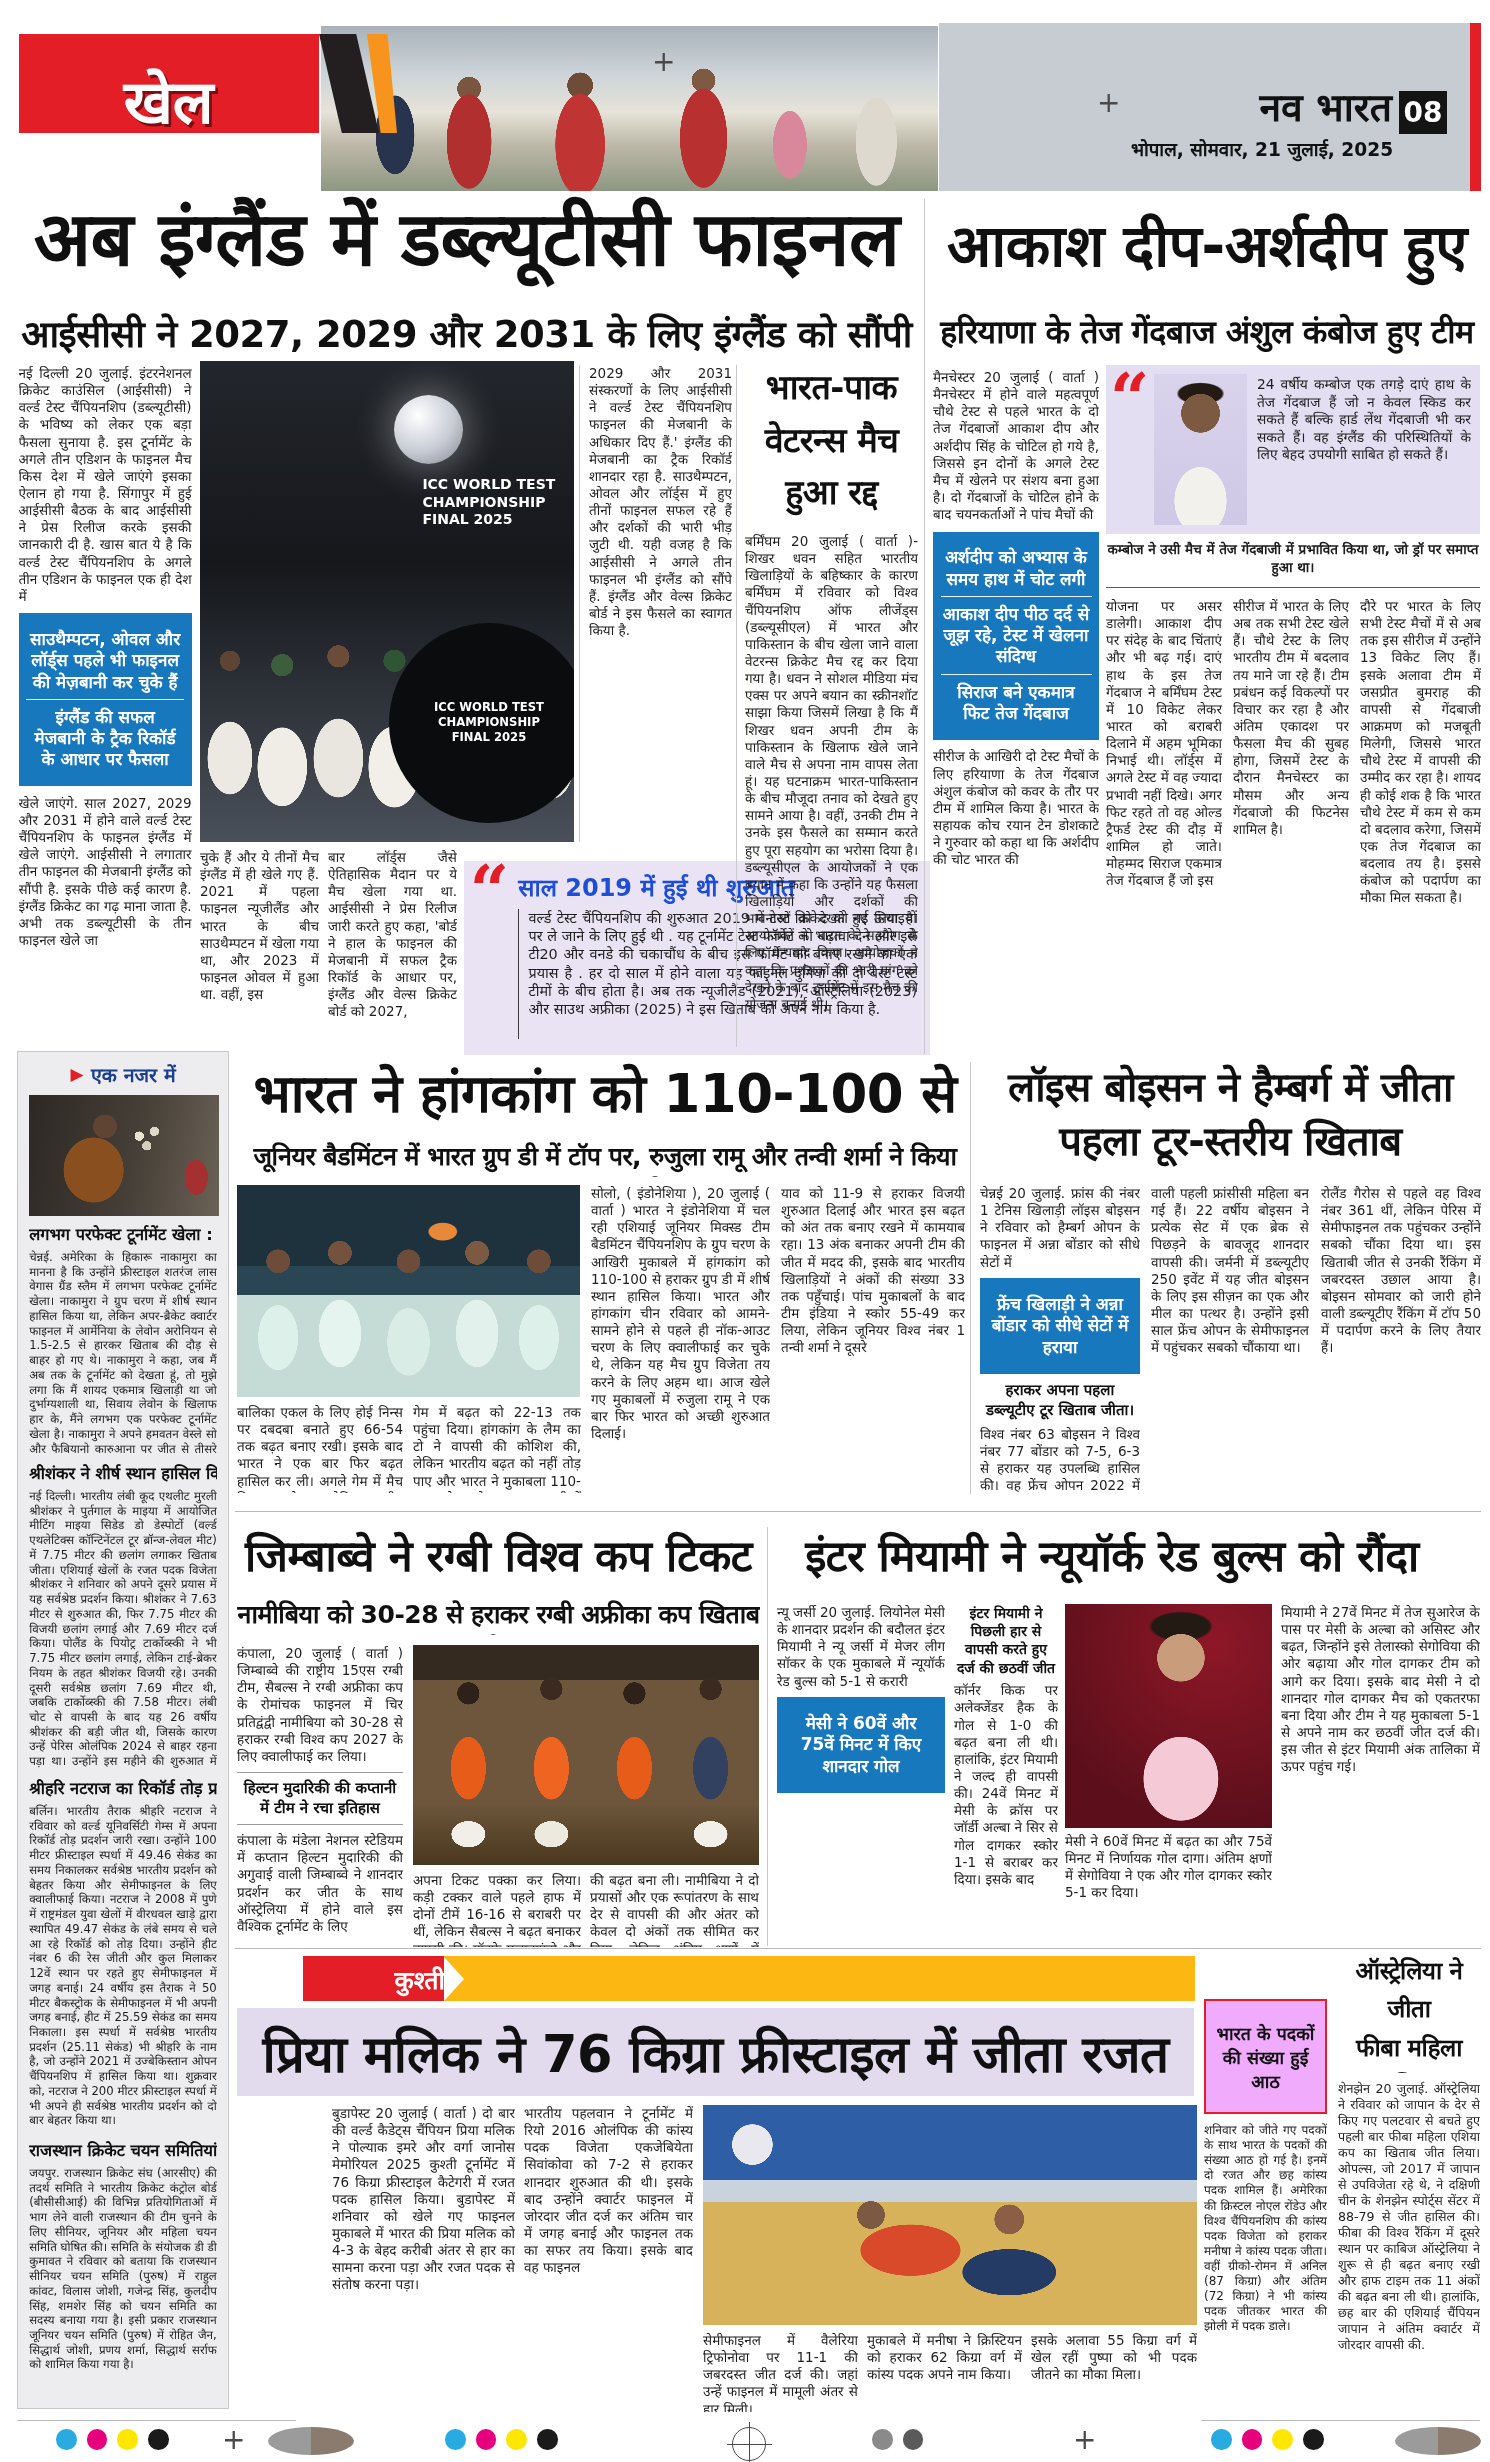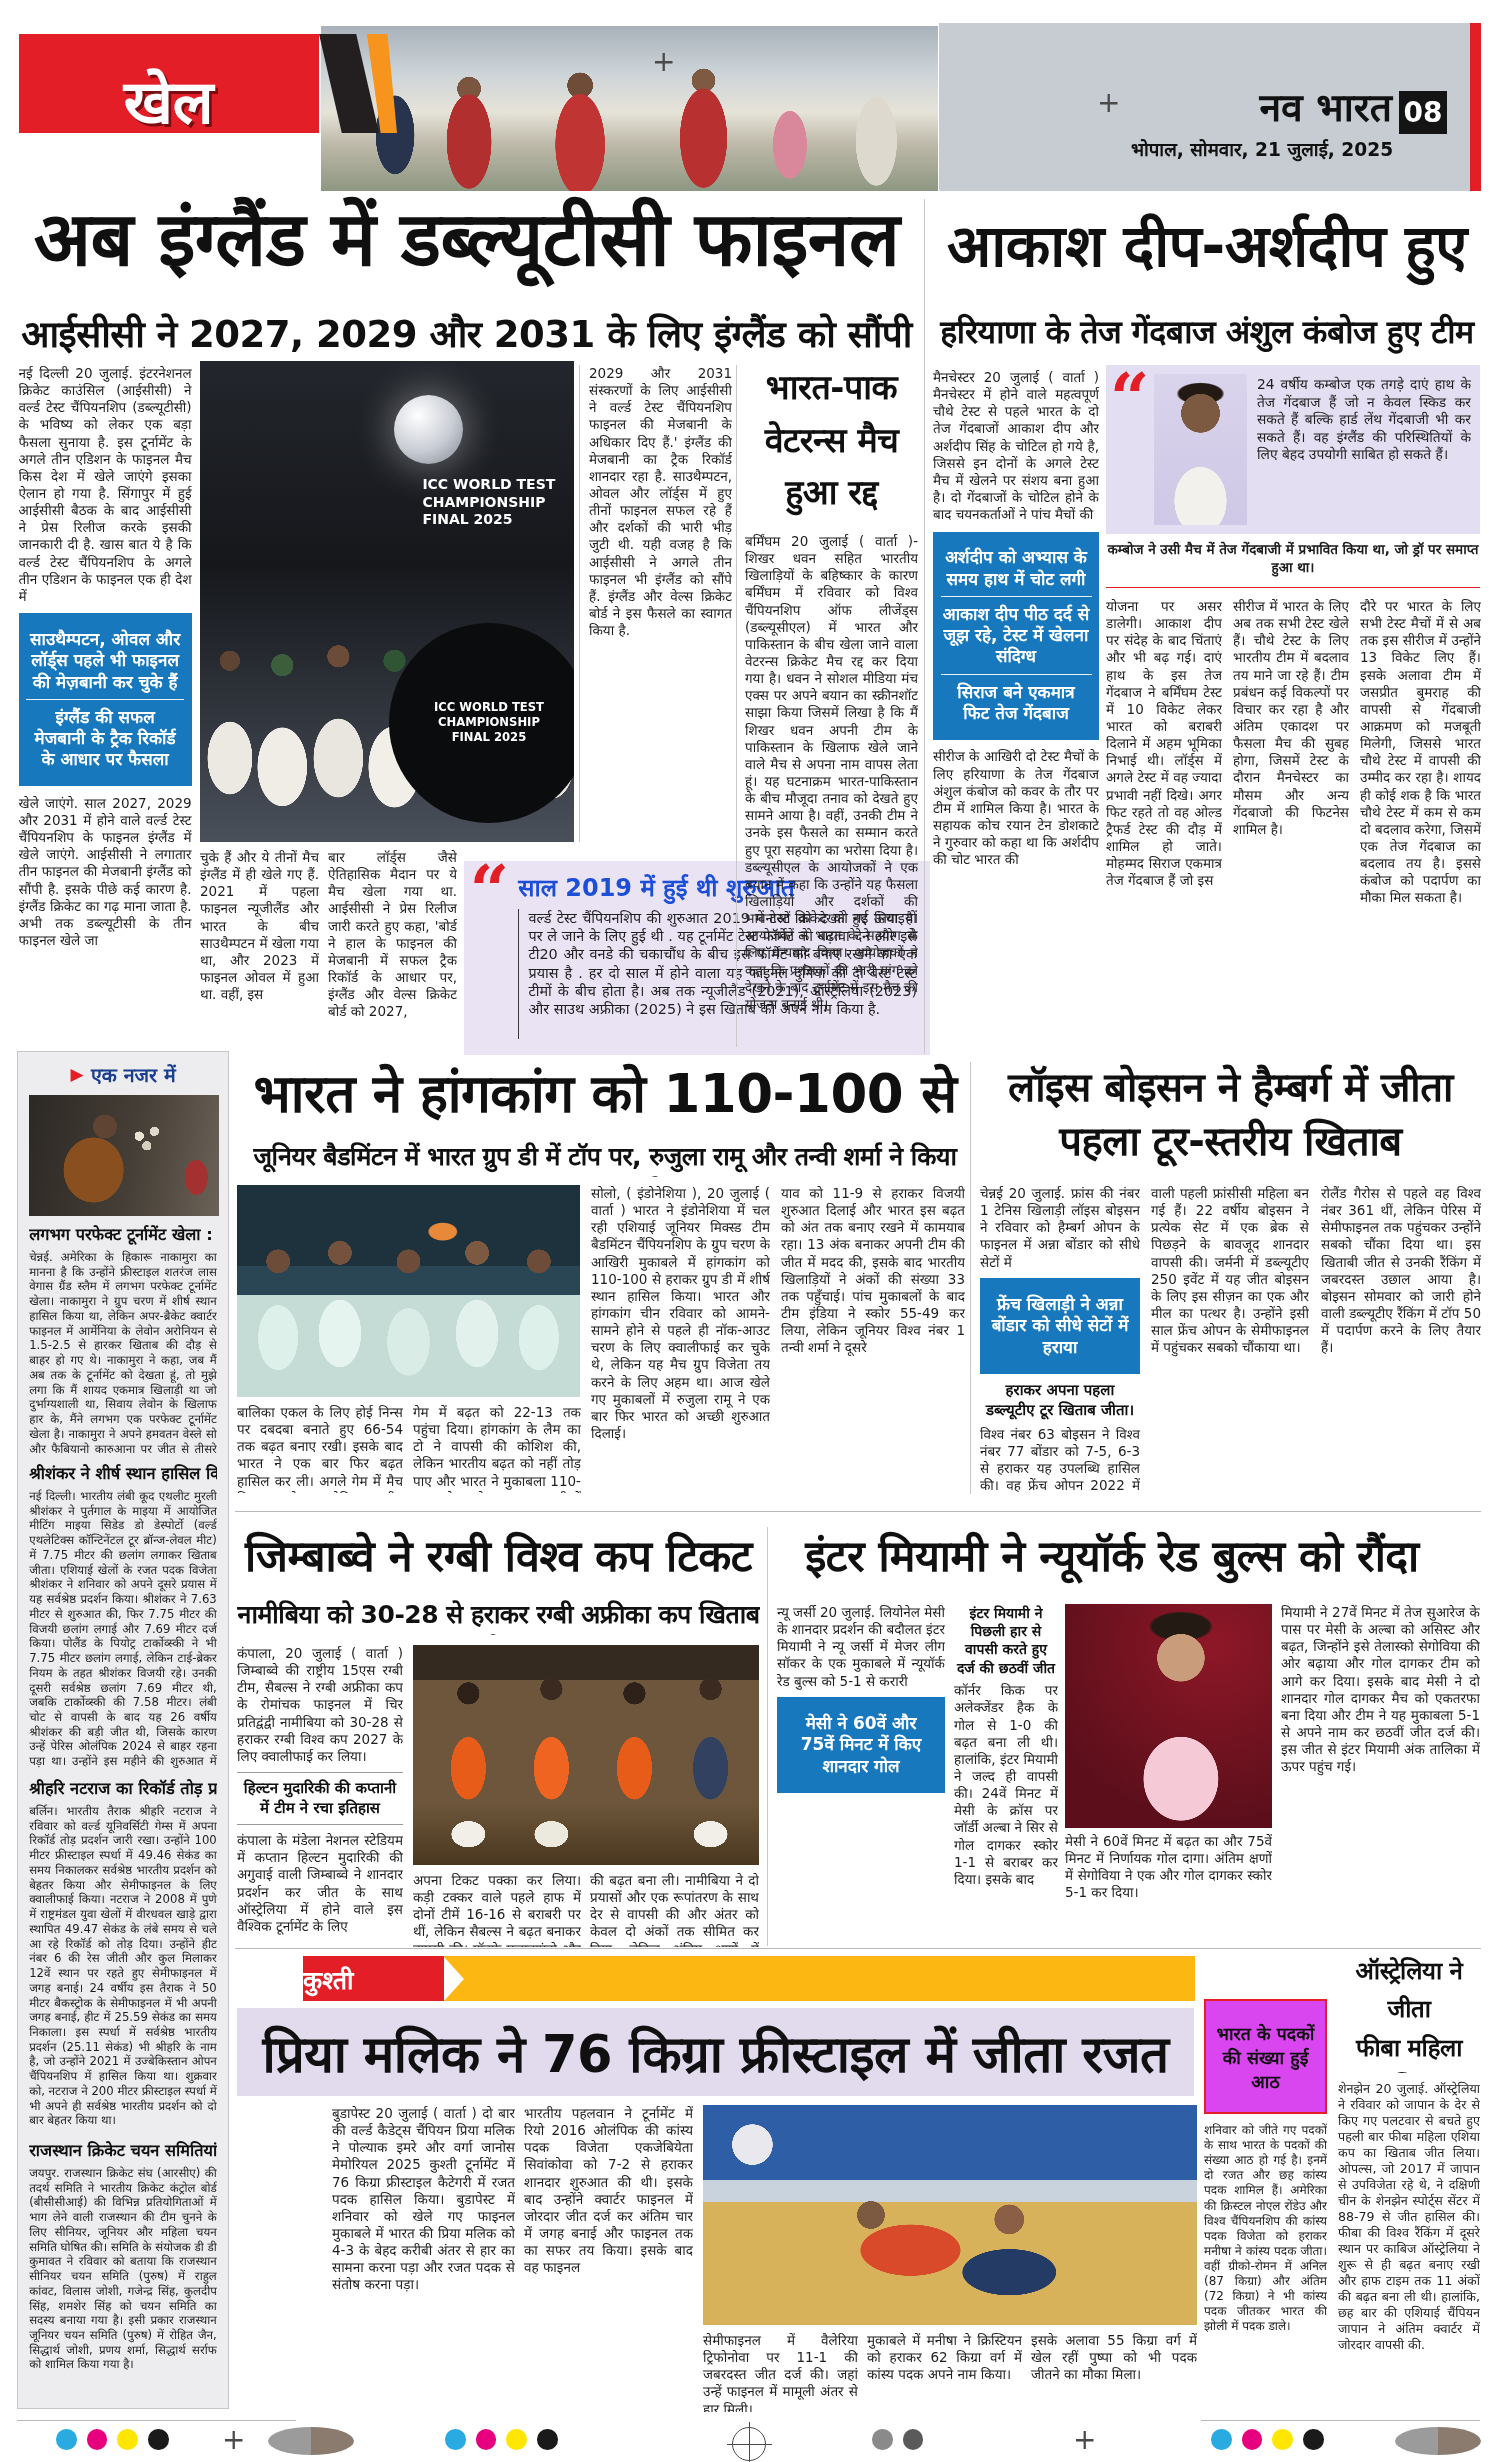--- a/index.html
+++ b/index.html
@@ -280,39 +280,39 @@
     <div class="boldlead" style="font-size:14px;margin-bottom:5.6px;">इंटर मियामी ने पिछली हार से वापसी करते हुए दर्ज की छठवीं जीत</div>
     <div class="jt">कॉर्नर किक पर अलेक्जेंडर हैक के गोल से 1-0 की बढ़त बना ली थी। हालांकि, इंटर मियामी ने जल्द ही वापसी की। 24वें मिनट में मेसी के क्रॉस पर जॉर्डी अल्बा ने सिर से गोल दागकर स्कोर 1-1 से बराबर कर दिया। इसके बाद</div>
   </div>
   <div class="abs photo ph-messi" style="left:1065px;top:1604px;width:207px;height:224px;">
       <div class="fig"></div>
     </div>
   <div class="abs jt" style="left:1065px;top:1833px;width:207px;height:114px;">मेसी ने 60वें मिनट में बढ़त का और 75वें मिनट में निर्णायक गोल दागा। अंतिम क्षणों में सेगोविया ने एक और गोल दागकर स्कोर 5-1 कर दिया।</div>
   <div class="abs jt" style="left:1281px;top:1604px;width:199px;height:343px;">मियामी ने 27वें मिनट में तेज सुआरेज के पास पर मेसी के अल्बा को असिस्ट और बढ़त, जिन्होंने इसे तेलास्को सेगोविया की ओर बढ़ाया और गोल दागकर टीम को आगे कर दिया। इसके बाद मेसी ने दो शानदार गोल दागकर मैच को एकतरफा बना दिया और टीम ने यह मुकाबला 5-1 से अपने नाम कर छठवीं जीत दर्ज की। इस जीत से इंटर मियामी अंक तालिका में ऊपर पहुंच गई।</div>
 
   <div class="abs hrule" style="left:235px;top:1948px;width:1246px;"></div>
-  <div class="abs" style="left:303px;top:1956px;width:142px;height:45px;background:#e31e26;color:#fff;display:flex;align-items:center;justify-content:flex-start;font-size:25px;font-weight:bold;">
+  <div class="abs" style="left:303px;top:1956px;width:142px;height:45px;background:#e31e26;color:#fff;display:flex;align-items:center;justify-content:flex-end;font-size:25px;font-weight:bold;">
     <span>कुश्ती</span>
   </div>
   <div class="abs" style="left:444px;top:1956px;width:751px;height:45px;background:#fdb713;display:flex;align-items:center;">
     <span style="width:0;height:0;border-top:22.4px solid transparent;border-bottom:22.4px solid transparent;border-left:20.5px solid #fff;"></span>
   </div>
   <div class="abs" style="left:237px;top:2008px;width:957px;height:88px;background:#e2dbee;display:flex;align-items:center;justify-content:center;">
     <span class="hl" style="font-size:51px;width:100%;">प्रिया मलिक ने 76 किग्रा फ्रीस्टाइल में जीता रजत</span>
   </div>
   <div class="abs jt" style="left:332px;top:2105px;width:183px;height:307px;">बुडापेस्ट 20 जुलाई ( वार्ता ) दो बार की वर्ल्ड कैडेट्स चैंपियन प्रिया मलिक ने पोल्याक इमरे और वर्गा जानोस मेमोरियल 2025 कुश्ती टूर्नामेंट में 76 किग्रा फ्रीस्टाइल कैटेगरी में रजत पदक हासिल किया। बुडापेस्ट में शनिवार को खेले गए फाइनल मुकाबले में भारत की प्रिया मलिक को 4-3 के बेहद करीबी अंतर से हार का सामना करना पड़ा और रजत पदक से संतोष करना पड़ा।</div>
   <div class="abs jt" style="left:524px;top:2105px;width:169px;height:307px;">भारतीय पहलवान ने टूर्नामेंट में रियो 2016 ओलंपिक की कांस्य पदक विजेता एकजेबियेता सिवांकोवा को 7-2 से हराकर शानदार शुरुआत की थी। इसके बाद उन्होंने क्वार्टर फाइनल में जोरदार जीत दर्ज कर अंतिम चार में जगह बनाई और फाइनल तक का सफर तय किया। इसके बाद वह फाइनल</div>
   <div class="abs photo ph-wrestle" style="left:703px;top:2105px;width:494px;height:220px;">
       <div class="fig"></div>
     </div>
   <div class="abs jt" style="left:703px;top:2332px;width:155px;height:80px;">सेमीफाइनल में वैलेरिया ट्रिफोनोवा पर 11-1 की जबरदस्त जीत दर्ज की। जहां उन्हें फाइनल में मामूली अंतर से हार मिली।</div>
   <div class="abs jt" style="left:867px;top:2332px;width:155px;height:80px;">मुकाबले में मनीषा ने क्रिस्टियन को हराकर 62 किग्रा वर्ग में कांस्य पदक अपने नाम किया।</div>
   <div class="abs jt" style="left:1031px;top:2332px;width:166px;height:80px;">इसके अलावा 55 किग्रा वर्ग में खेल रहीं पुष्पा को भी पदक जीतने का मौका मिला।</div>
 
-  <div class="abs" style="left:1204px;top:1999px;width:123px;height:115px;border:2.8px solid #e31e26;box-sizing:border-box;background:#d946ef;display:flex;align-items:center;justify-content:center;padding:9px;">
+  <div class="abs" style="left:1204px;top:1999px;width:123px;height:115px;border:2.8px solid #e31e26;box-sizing:border-box;background:#f0abfc;display:flex;align-items:center;justify-content:center;padding:9px;">
     <span style="font-size:17.7px;font-weight:bold;text-align:center;color:#111;">भारत के पदकों की संख्या हुई आठ</span>
   </div>
   <div class="abs jt-sm" style="left:1204px;top:2123px;width:123px;height:289px;font-size:12px;">शनिवार को जीते गए पदकों के साथ भारत के पदकों की संख्या आठ हो गई है। इनमें दो रजत और छह कांस्य पदक शामिल हैं। अमेरिका की क्रिस्टल नोएल रोंडेउ और विश्व चैंपियनशिप की कांस्य पदक विजेता को हराकर मनीषा ने कांस्य पदक जीता। वहीं ग्रीको-रोमन में अनिल (87 किग्रा) और अंतिम (72 किग्रा) ने भी कांस्य पदक जीतकर भारत की झोली में पदक डाले।</div>
 
   <div class="abs hl pre" style="left:1338px;top:1952px;width:142px;height:121px;font-size:24px;line-height:1.6;">ऑस्ट्रेलिया ने जीता
 फीबा महिला एशिया
 कप</div>
   <div class="abs jt" style="left:1338px;top:2081px;width:142px;height:330px;font-size:12.6px;">शेनझेन 20 जुलाई. ऑस्ट्रेलिया ने रविवार को जापान के देर से किए गए पलटवार से बचते हुए पहली बार फीबा महिला एशिया कप का खिताब जीत लिया। ओपल्स, जो 2017 में जापान से उपविजेता रहे थे, ने दक्षिणी चीन के शेनझेन स्पोर्ट्स सेंटर में 88-79 से जीत हासिल की। फीबा की विश्व रैंकिंग में दूसरे स्थान पर काबिज ऑस्ट्रेलिया ने शुरू से ही बढ़त बनाए रखी और हाफ टाइम तक 11 अंकों की बढ़त बना ली थी। हालांकि, छह बार की एशियाई चैंपियन जापान ने अंतिम क्वार्टर में जोरदार वापसी की.</div>
 
   <div class="abs hrule" style="left:17px;top:2420px;width:279px;"></div>

